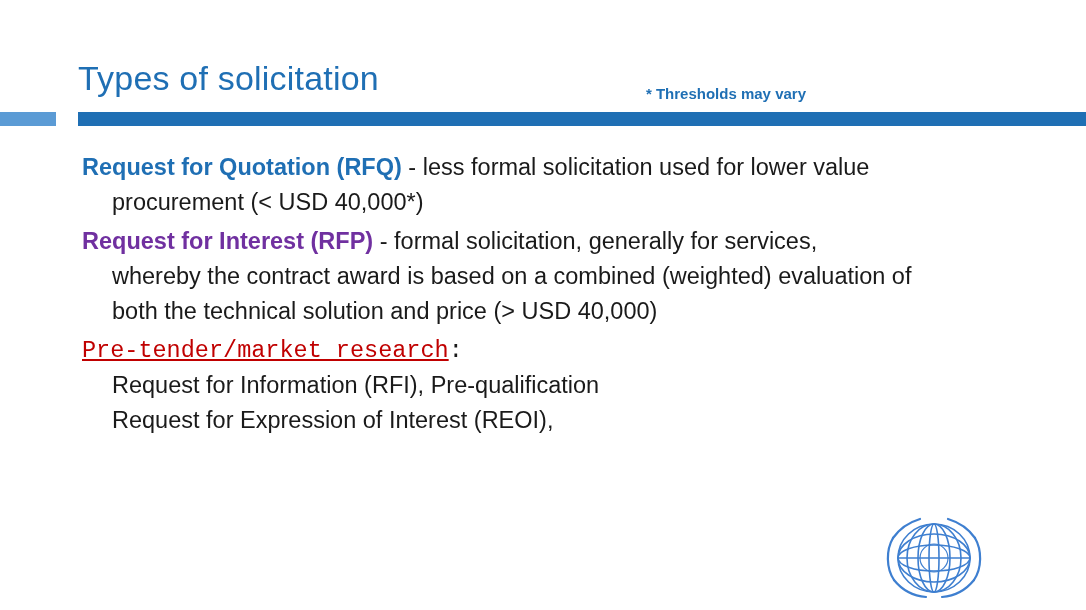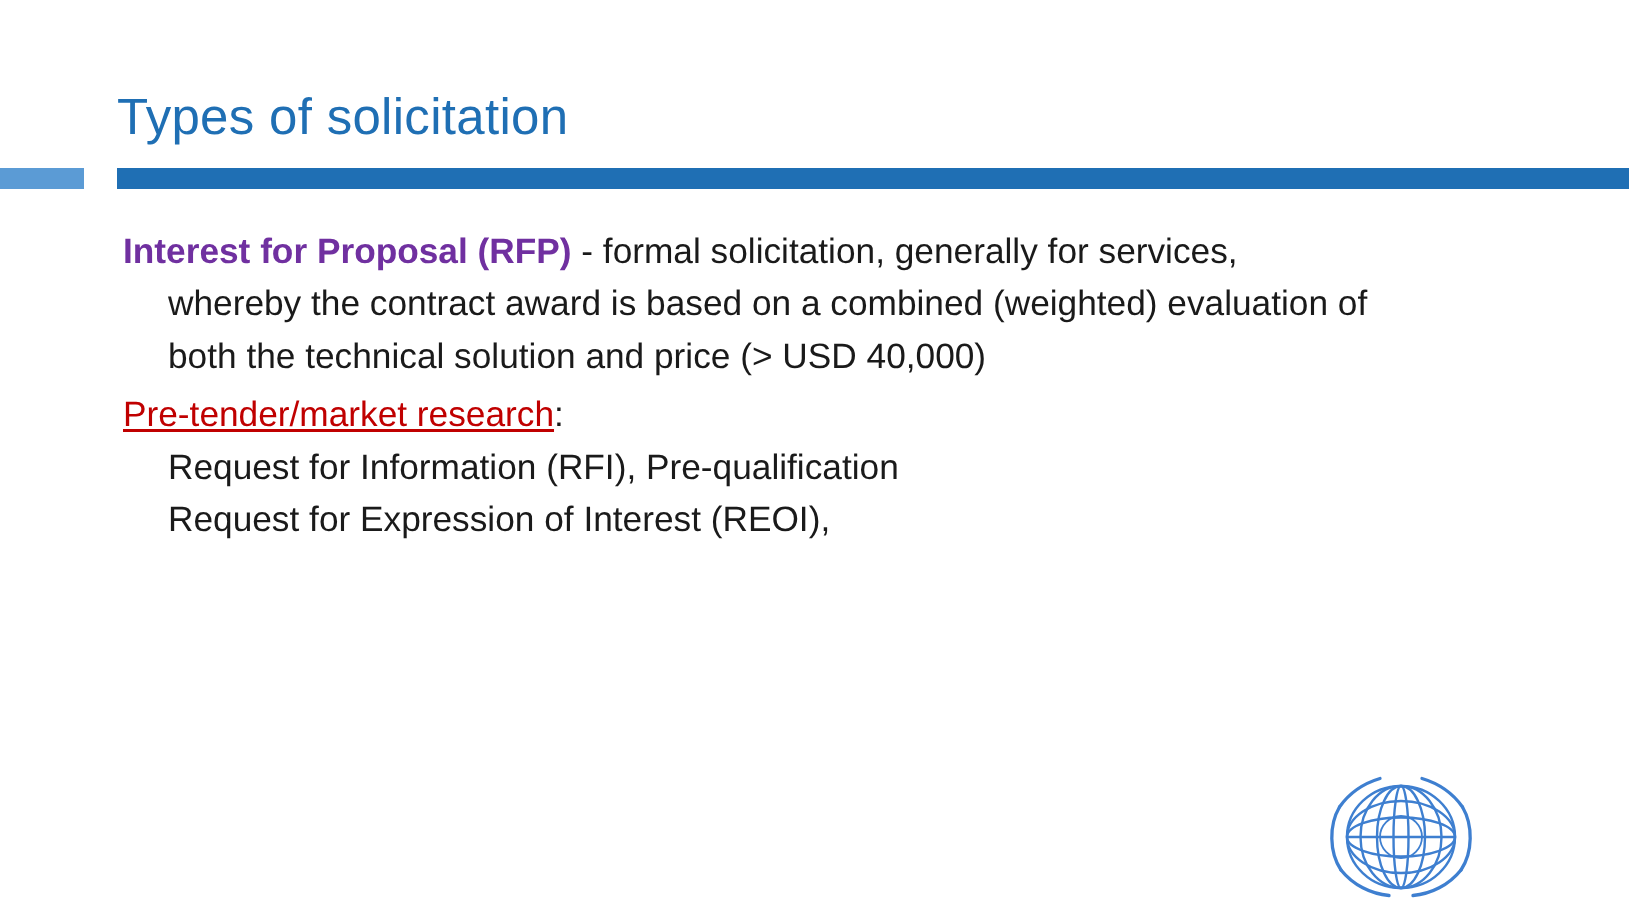--- a/index.html
+++ b/index.html
@@ -81,20 +81,21 @@
     font-weight: bold;
   }
   .para .lead-rfp {
     color: #7030A0;
     font-weight: bold;
   }
   .para.pretender {
     padding-left: 0;
     text-indent: 0;
     margin-bottom: 0;
+    font-family: Liberation Mono, monospace;
   }
   .pretender .lead-pre {
     color: #C00000;
     text-decoration: underline;
   }
   .pretender .colon {
     color: #1a1a1a;
   }
   .sub-line {
     font-size: 23.5px;
@@ -111,30 +112,34 @@
     height: 98px;
   }
 </style>
 </head>
 <body>
 
 <div class="slide">
 
   <h1 class="title">Types of solicitation</h1>
 
+  <div class="note">* Thresholds may vary</div>
 
   <div class="bar-left"></div>
   <div class="bar-main"></div>
 
   <div class="body-block">
 
+    <p class="para">
+      <span class="lead-rfq">Request for Quotation (RFQ)</span><span> - less formal solicitation used for lower value procurement (&lt; USD 40,000*)</span>
+    </p>
 
 
     <p class="para">
-      <span class="lead-rfp">Interest for Proposal (RFP)</span><span> - formal solicitation, generally for services, whereby the contract award is based on a combined (weighted) evaluation of both the technical solution and price (&gt; USD 40,000)</span>
+      <span class="lead-rfp">Request for Interest (RFP)</span><span> - formal solicitation, generally for services, whereby the contract award is based on a combined (weighted) evaluation of both the technical solution and price (&gt; USD 40,000)</span>
     </p>
 
     <p class="para pretender">
       <span class="lead-pre">Pre-tender/market research</span><span class="colon">:</span>
     </p>
     <div class="sub-line">Request for Information (RFI), Pre-qualification</div>
     <div class="sub-line">Request for Expression of Interest (REOI),</div>
 
   </div>
 

